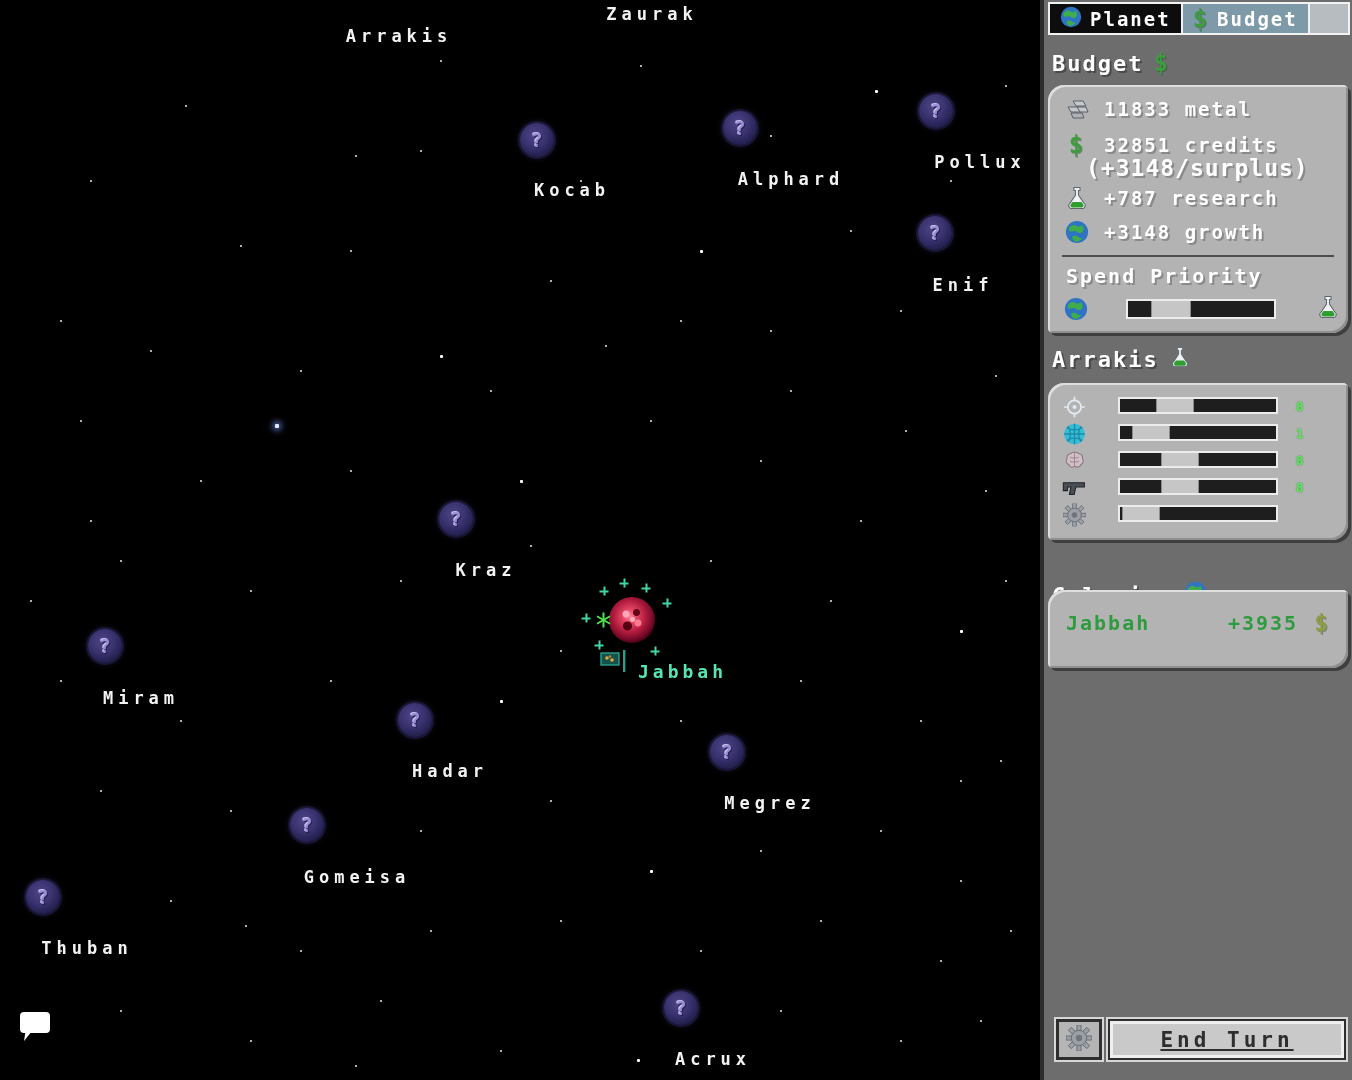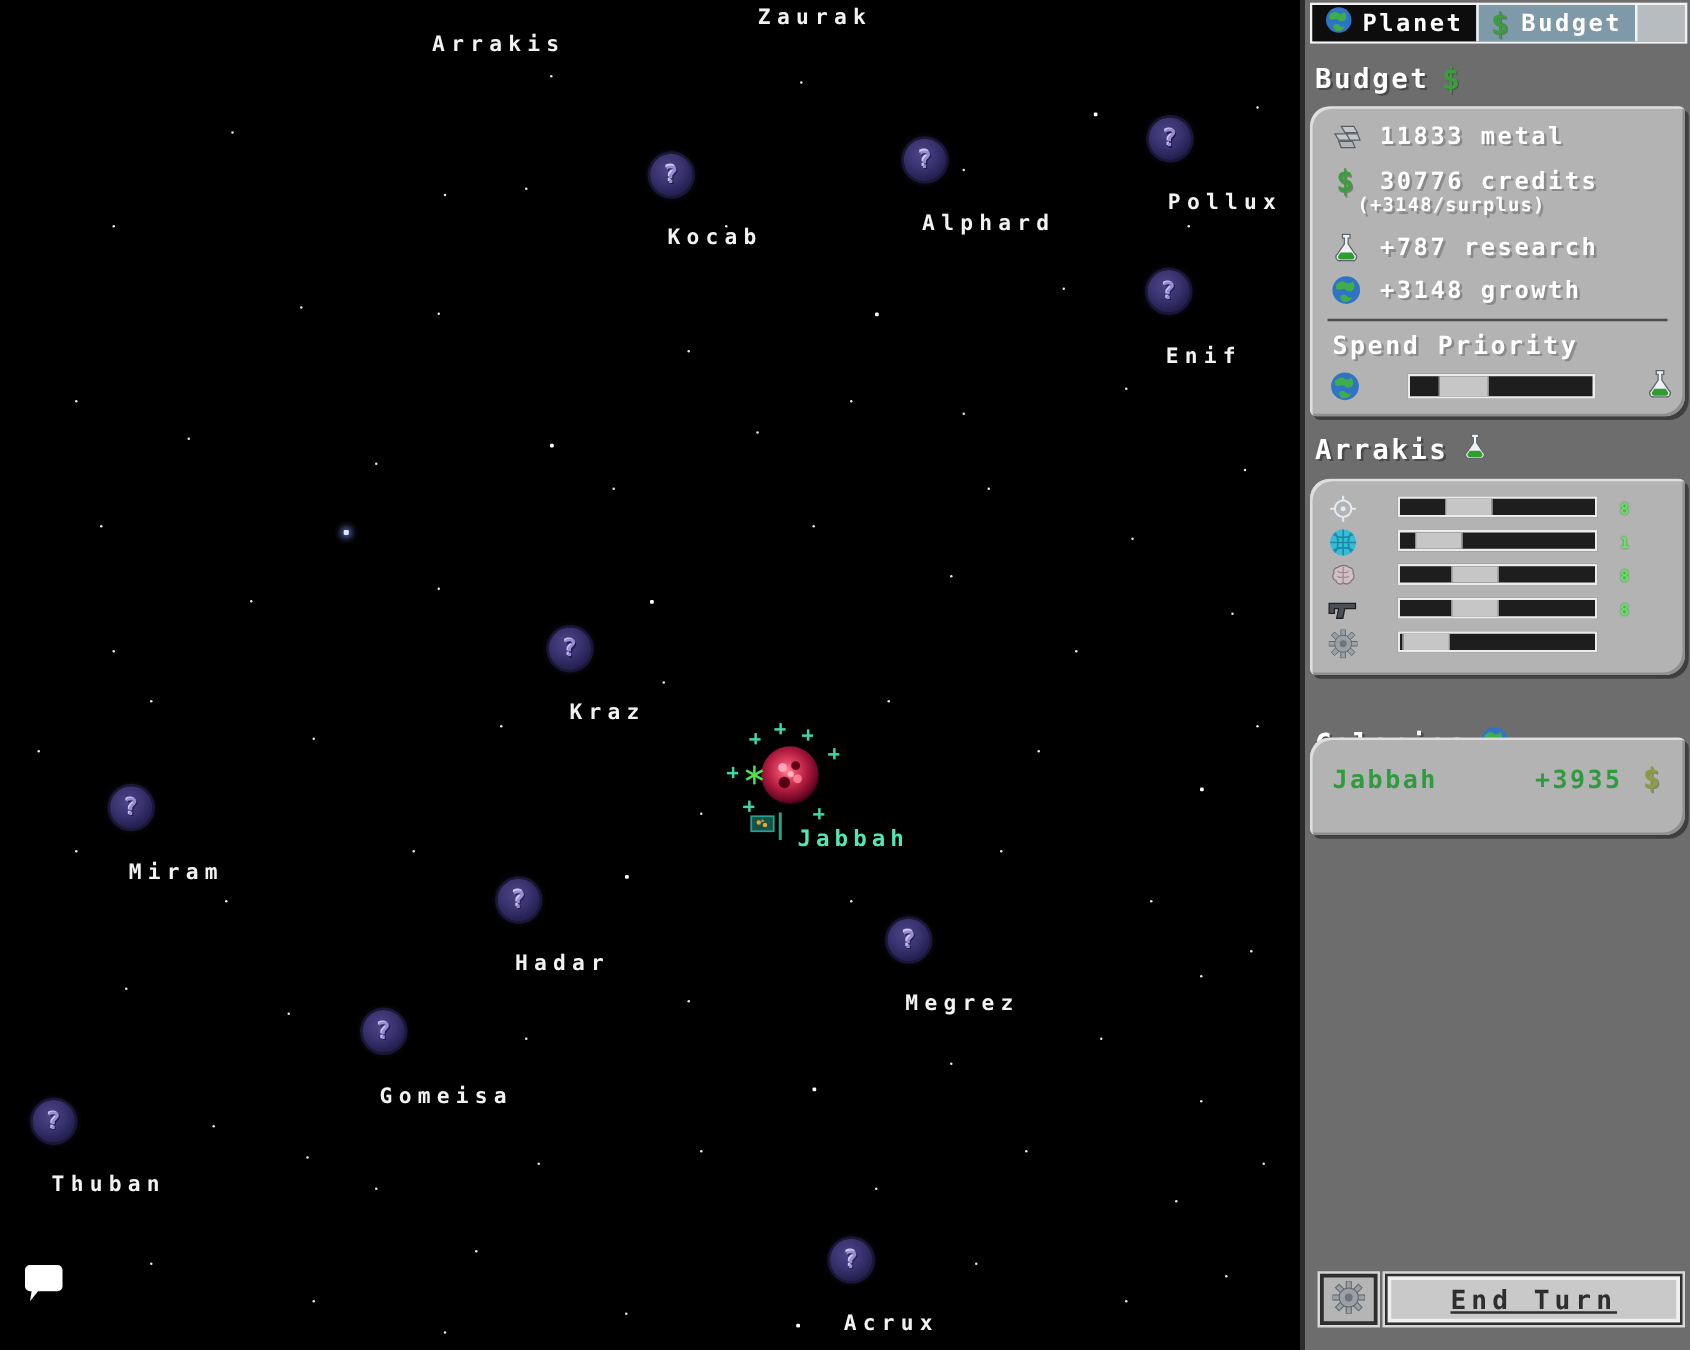--- a/index.html
+++ b/index.html
@@ -67,21 +67,21 @@
 
   .panel { background:#b3b3b3; border-radius:16px 5px 16px 5px;
     box-shadow:inset 2px 2px 0 #dedede, inset -2px -2px 0 #8f8f8f, 3px 3px 0 #3f3f3f; }
   .p-budget   { left:4px; top:85px;  width:300px; height:248px; }
   .p-research { left:4px; top:383px; width:300px; height:157px; }
   .p-colonies { left:4px; top:590px; width:300px; height:78px; }
 
   .b-row { position:absolute; display:flex; align-items:center; gap:12px; color:#fff;
     font-size:19px; font-weight:bold; letter-spacing:2px; text-shadow:2px 2px 0 #8a8a8a; white-space:nowrap; }
   .b-row .ic { width:30px; display:flex; justify-content:center; }
-  .b-sub { position:absolute; color:#fff; font-size:15px; font-weight:bold; letter-spacing:1px;
+  .b-sub { position:absolute; color:#fff; font-size:23px; font-weight:bold; letter-spacing:1px;
     text-shadow:2px 2px 0 #8a8a8a; white-space:nowrap; }
   .divider { position:absolute; left:14px; width:272px; height:2px; background:#4e4e4e; }
   .spend-label { position:absolute; color:#fff; font-size:20px; font-weight:bold; letter-spacing:2px;
     text-shadow:2px 2px 0 #8a8a8a; }
   .slider { position:absolute; background:#1e1e1e; border:2px solid #ececec; }
   .slider .handle { position:absolute; top:0; height:100%; background:#c6c6c6;
     border-left:1px solid #8c8c8c; border-right:1px solid #8c8c8c; }
 
   .r-row { position:absolute; left:0; width:100%; height:20px; }
   .r-ic { position:absolute; left:12px; top:50%; transform:translateY(-50%); width:28px;
@@ -314,21 +314,21 @@
                 <polygon points="6,15 17,15 19,20 8,20" fill="#aeb3b8"></polygon>
               </g>
             </svg>
           </span>
           <span>11833 metal</span>
         </div>
         <div class="b-row" style="left: 14px; top: 46px;">
           <span class="ic">
             <span class="dollar big">$</span>
           </span>
-          <span>30776 credits</span>
+          <span>32851 credits</span>
         </div>
         <div class="b-sub" style="left: 38px; top: 70px;">(+3148/surplus)</div>
         <div class="b-row" style="left: 14px; top: 101px;">
           <span class="ic">
             <svg width="24" height="24" viewBox="0 0 16 16">
               <path d="M6 1h4v2h-1v3l3.6 5.4A2 2 0 0 1 11 15H5a2 2 0 0 1-1.6-3.6L7 6V3H6z" fill="#eef2f5" stroke="#5f666c" stroke-width="0.7"></path>
               <path d="M5 10.6h6l1.2 1.8a1.3 1.3 0 0 1-1.1 2H4.9a1.3 1.3 0 0 1-1.1-2z" fill="#2f9e2f"></path>
             </svg>
           </span>
           <span>+787 research</span>

